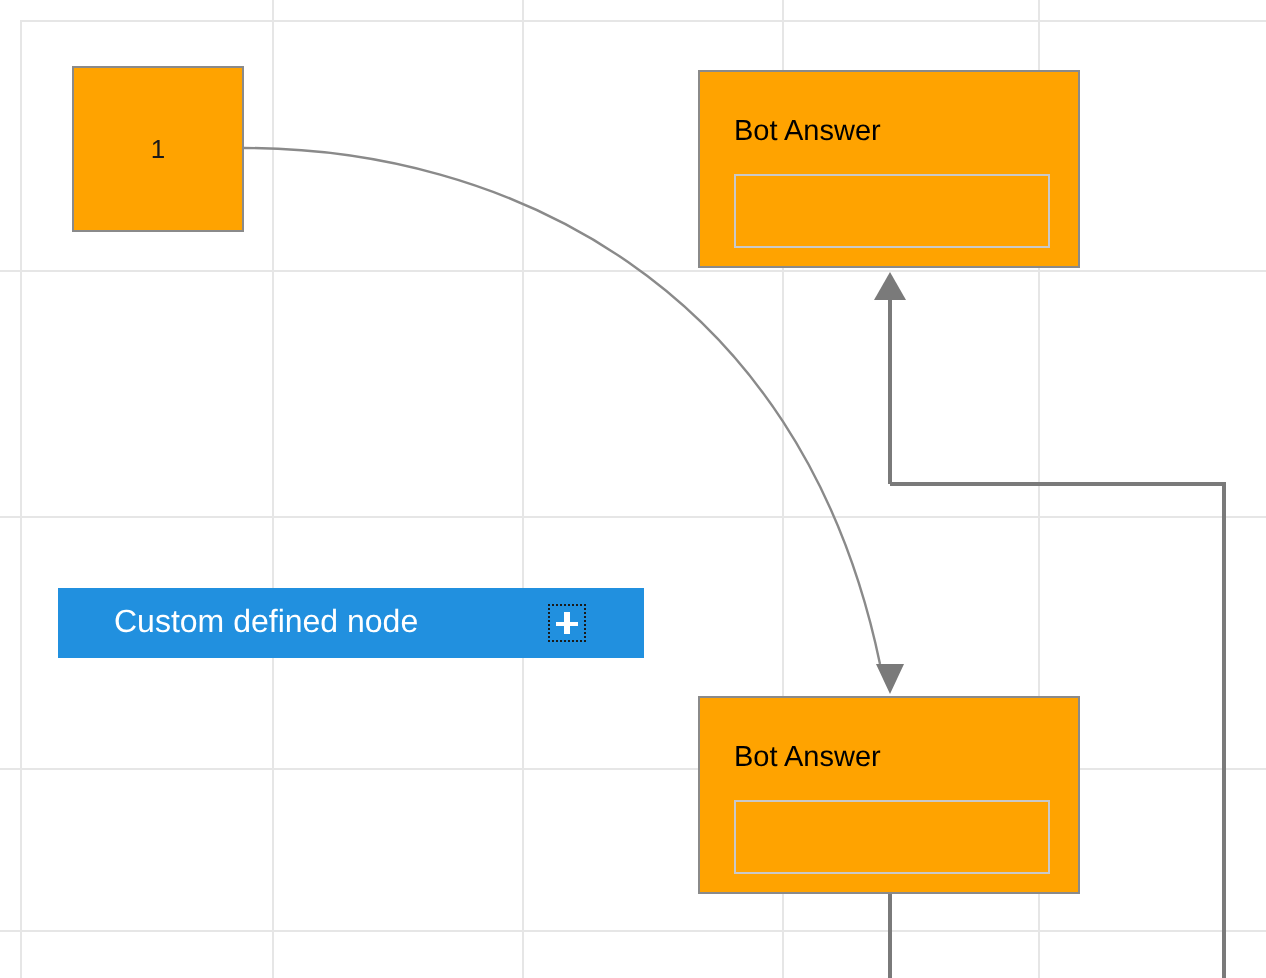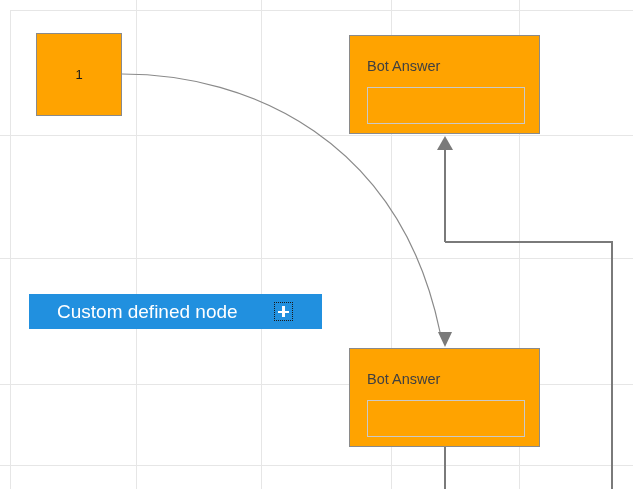--- a/index.html
+++ b/index.html
@@ -46,21 +46,21 @@
     align-items: center;
     justify-content: center;
     font-size: 13px;
     color: #1a1a1a;
   }
   .node-title {
     position: absolute;
     left: 17px;
     top: 22px;
     font-size: 14.5px;
-    color: #404040;
+    color: #000000;
     white-space: nowrap;
   }
   .node-slot {
     position: absolute;
     left: 17px;
     top: 51px;
     width: 158px;
     height: 37px;
     box-sizing: border-box;
     border: 1px solid #c9c9c9;
@@ -74,21 +74,21 @@
     width: 293px;
     height: 35px;
     background: #2190df;
     display: flex;
     align-items: center;
     box-sizing: border-box;
   }
   #custom-node-label {
     margin-left: 28px;
     color: #ffffff;
-    font-size: 19px;
+    font-size: 16px;
     white-space: nowrap;
     flex: 1 1 auto;
   }
   #add-icon-wrap {
     width: 19px;
     height: 19px;
     margin-right: 29px;
     border: 1px dotted #1a1a1a;
     box-sizing: border-box;
     position: relative;

